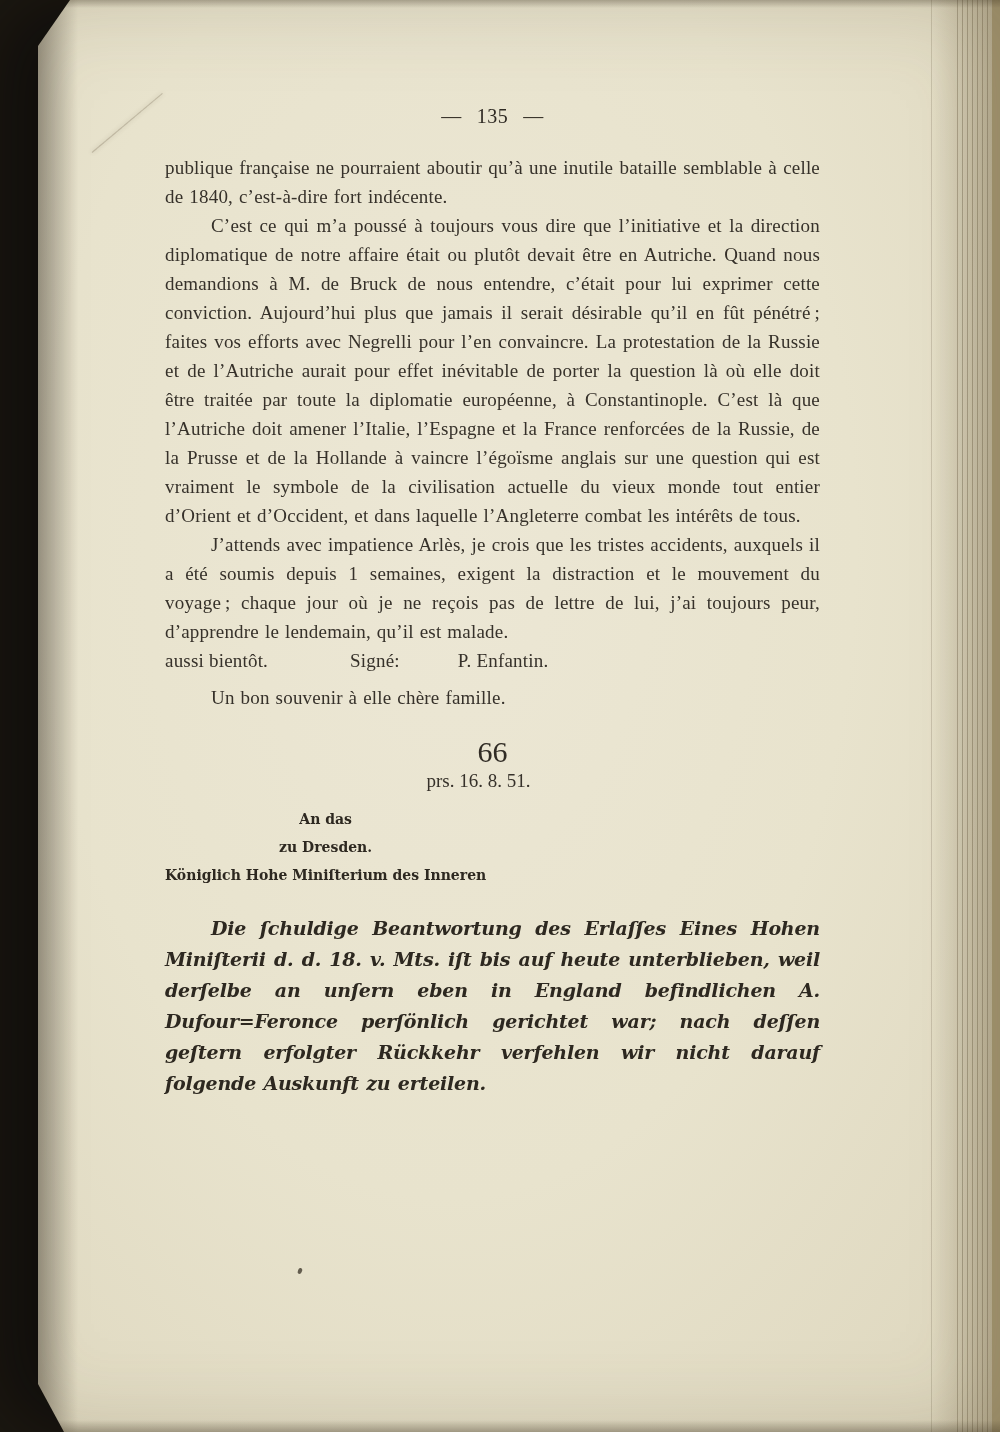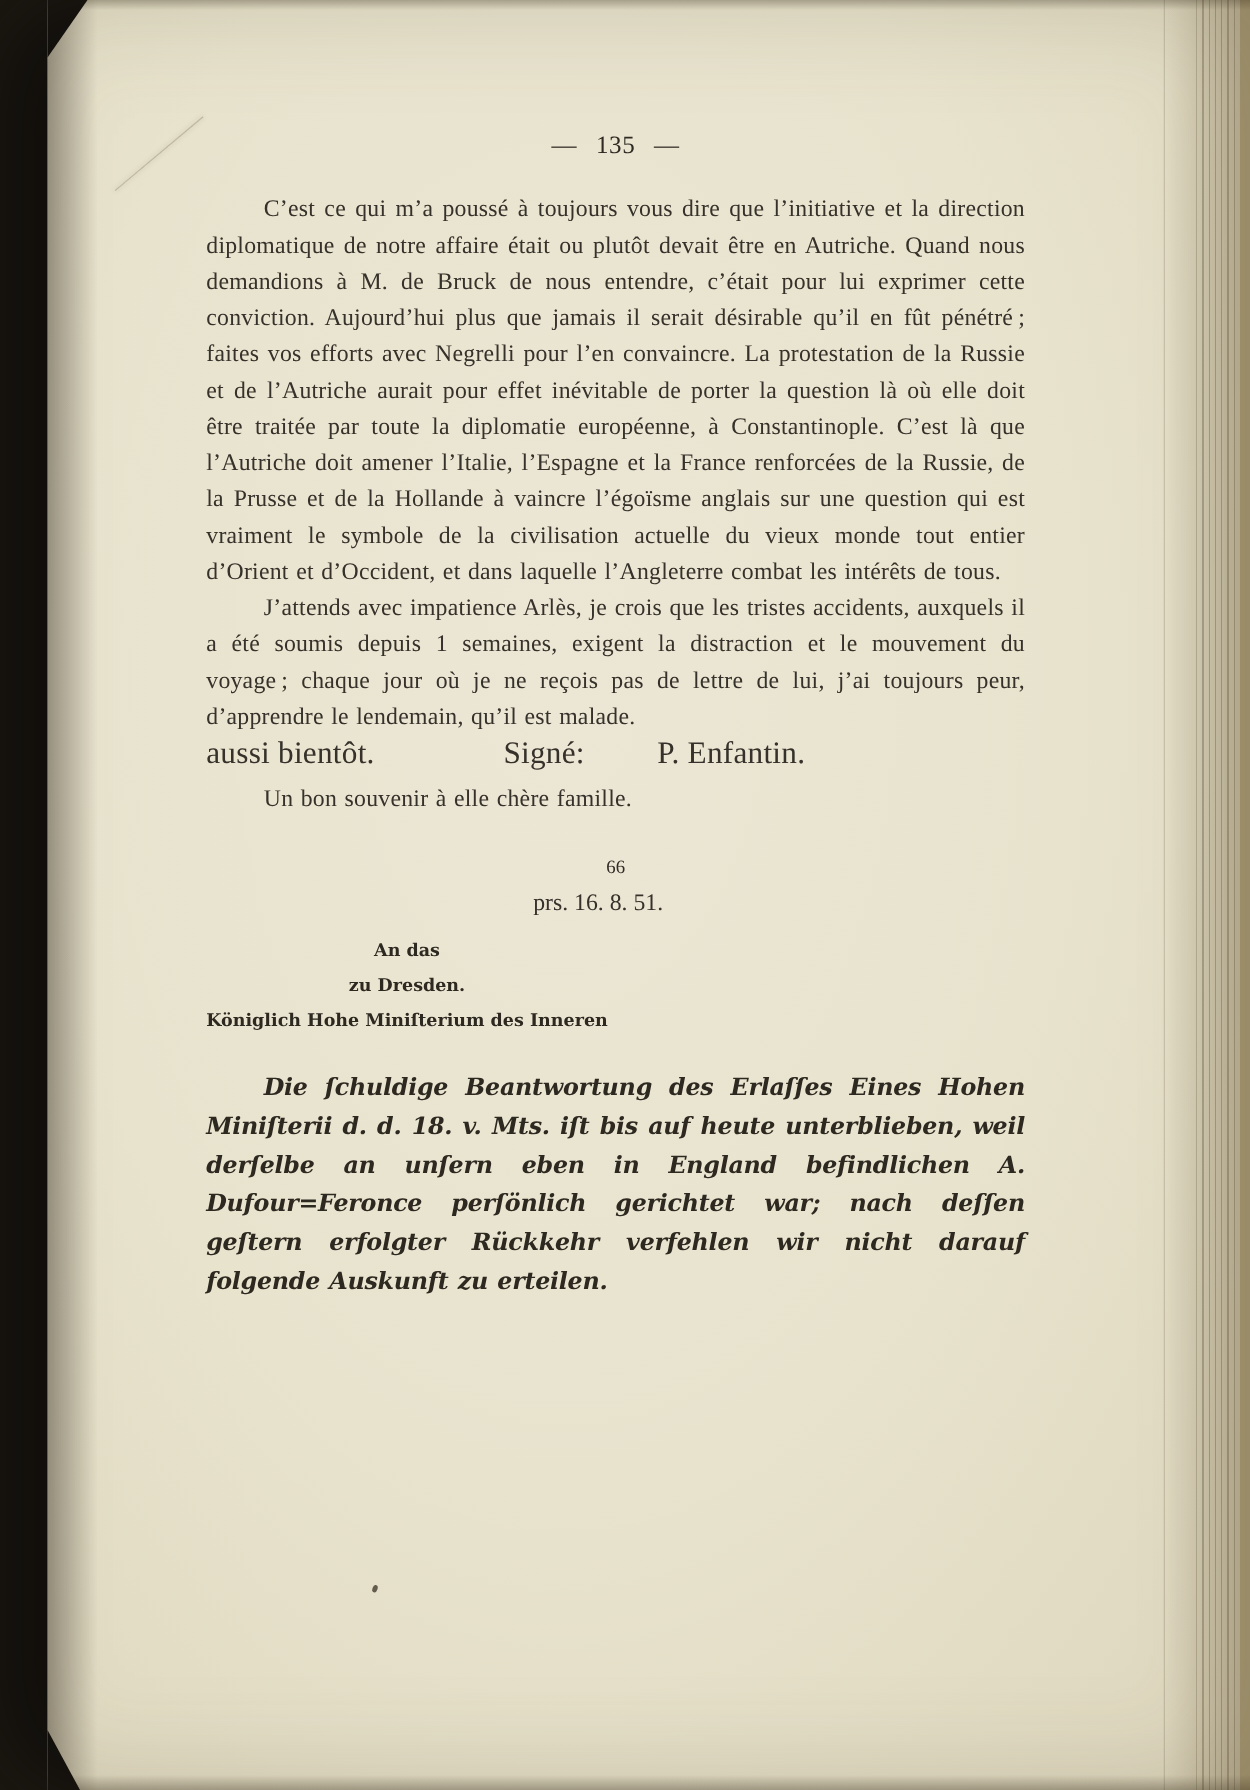--- a/index.html
+++ b/index.html
@@ -42,27 +42,27 @@
   
   .content { position:absolute; left:165px; top:104px; width:655px; z-index:2; color:#36312a; }
 
   .pagenum { display:flex; justify-content:center; gap:15px; font-size:20px; letter-spacing:0.5px;
           line-height:24px; margin-bottom:25px; color:#2f2a23; }
 
   .fr p { font-size:19px; line-height:29px; text-align:justify; letter-spacing:0.2px; word-spacing:1px; }
   .indent { text-indent:46px; }
   .force-justify { text-align-last:justify; }
 
-  .sigline { display:flex; font-size:25px; line-height:29px; letter-spacing:0.2px; }
-  .sigline .signed { margin-left:103px; }
+  .sigline { display:flex; font-size:19px; line-height:29px; letter-spacing:0.2px; }
+  .sigline .signed { margin-left:82px; }
   .sigline .sig { margin-left:58px; }
   .ps { margin-top:8px; }
 
   .doc-head { margin-top:26px; }
-  .doc-number { text-align:center; font-size:15px; line-height:28px; color:#302b24; }
+  .doc-number { text-align:center; font-size:30px; line-height:28px; color:#302b24; }
   .doc-date { text-align:center; padding-right:28px; font-size:19px; line-height:24px; margin-top:3px; }
 
   
   .de { font-family:"DejaVu Serif",serif; font-weight:bold; color:#2d2820; }
   .address { margin-top:12px; display:inline-block; text-align:center; font-size:14px; line-height:28px; }
   .de p { font-size:19px; line-height:31px; text-align:justify; letter-spacing:-0.2px; word-spacing:1px; }
   .de p.p1 { margin-top:24px;font-style:italic; }
 </style>
 </head>
 <body>
@@ -73,20 +73,21 @@
 
   <div class="content">
 
     <div class="pagenum">
       <span>—</span>
       <span>135</span>
       <span>—</span>
     </div>
 
     <div class="fr">
+      <p>publique française ne pourraient aboutir qu’à une inutile bataille semblable à celle de 1840, c’est-à-dire fort indécente.</p>
       <p class="indent">C’est ce qui m’a poussé à toujours vous dire que l’initiative et la direction diplomatique de notre affaire était ou plutôt devait être en Autriche. Quand nous demandions à M. de Bruck de nous entendre, c’était pour lui exprimer cette conviction. Aujourd’hui plus que jamais il serait désirable qu’il en fût pénétré ; faites vos efforts avec Negrelli pour l’en convaincre. La protestation de la Russie et de l’Autriche aurait pour effet inévitable de porter la question là où elle doit être traitée par toute la diplomatie européenne, à Constantinople. C’est là que l’Autriche doit amener l’Italie, l’Espagne et la France renforcées de la Russie, de la Prusse et de la Hollande à vaincre l’égoïsme anglais sur une question qui est vraiment le symbole de la civilisation actuelle du vieux monde tout entier d’Orient et d’Occident, et dans laquelle l’Angleterre combat les intérêts de tous.</p>
       <p class="indent">J’attends avec impatience Arlès, je crois que les tristes accidents, auxquels il a été soumis depuis 1 semaines, exigent la distraction et le mouvement du voyage ; chaque jour où je ne reçois pas de lettre de lui, j’ai toujours peur, d’apprendre le lendemain, qu’il est malade.</p>
       <div class="sigline">
         <span>aussi bientôt.</span>
         <span class="signed">Signé:</span>
         <span class="sig">P. Enfantin.</span>
       </div>
       <p class="ps indent">Un bon souvenir à elle chère famille.</p>
     </div>
 

